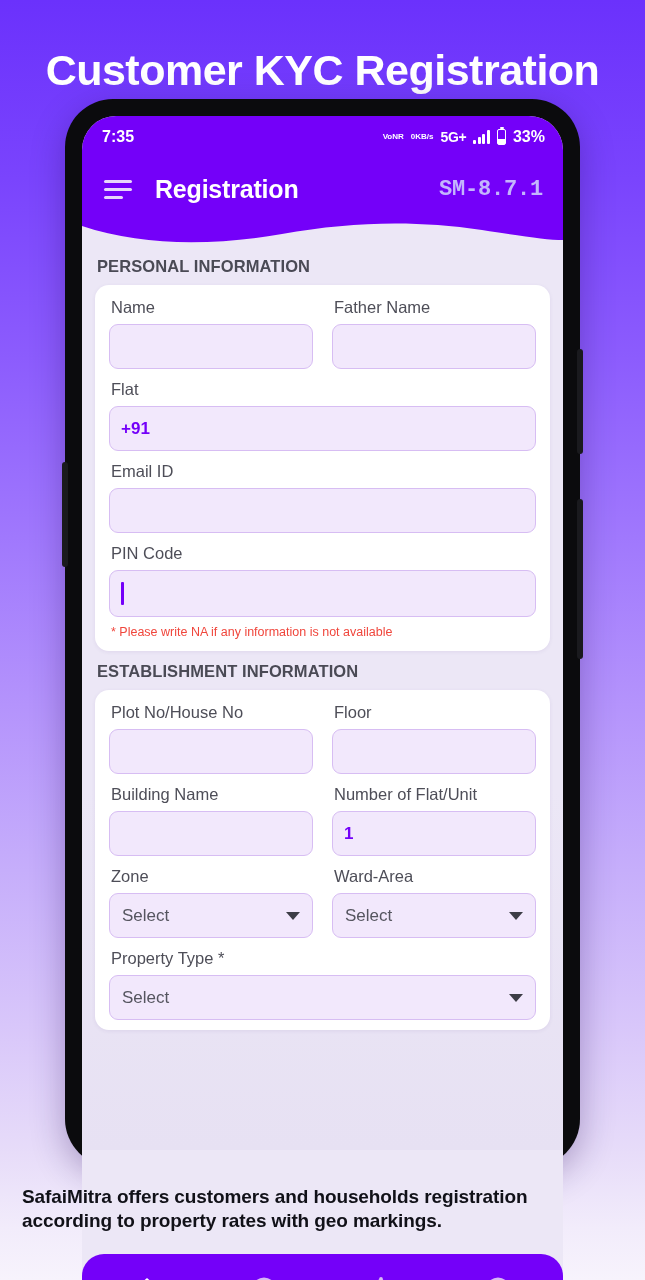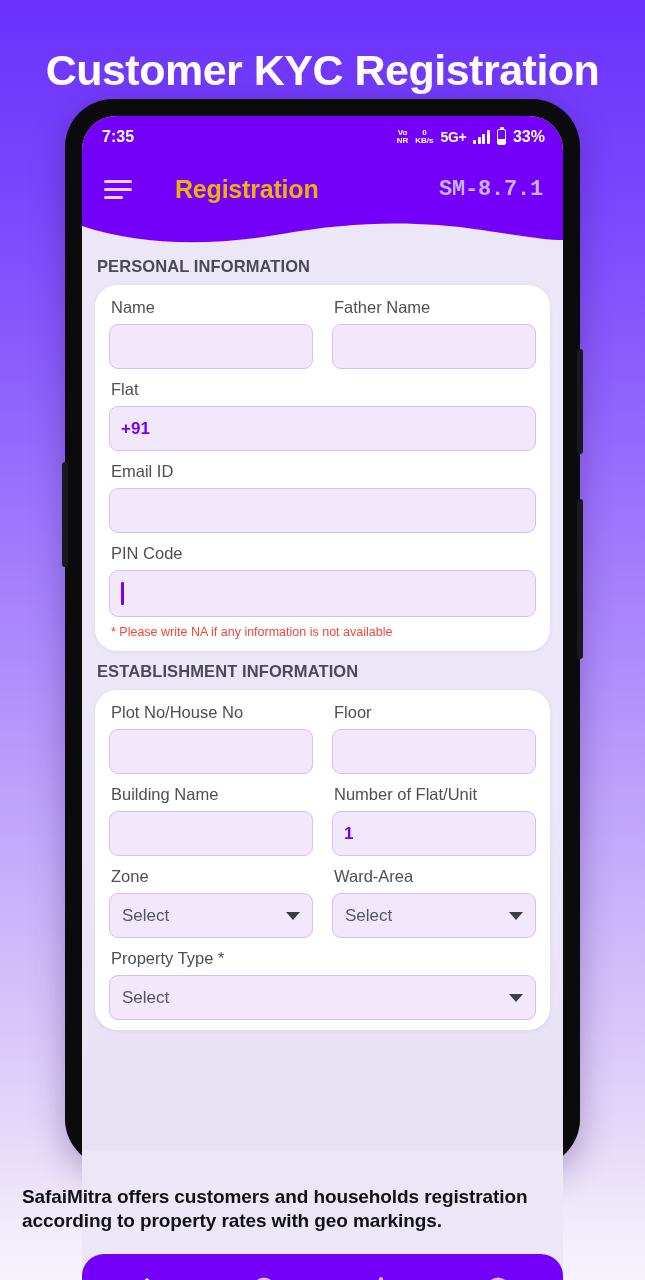--- a/index.html
+++ b/index.html
@@ -86,21 +86,20 @@
     font-size: 16px;
     font-weight: bold;
   }
   .status-right {
     display: flex;
     align-items: center;
     gap: 7px;
   }
   .sb-stack {
     display: flex;
-    flex-direction: column;
     align-items: center;
     line-height: 1;
     font-size: 8px;
     font-weight: bold;
   }
   .sb-stack .top { font-size: 8px; }
   .sb-stack .bot { font-size: 8px; }
   .sb-net {
     font-size: 14px;
     font-weight: bold;
@@ -162,24 +161,24 @@
     display: block;
     height: 3px;
     background: #e7d4fb;
     border-radius: 2px;
   }
   .hamburger span:nth-child(1) { width: 28px; }
   .hamburger span:nth-child(2) { width: 28px; }
   .hamburger span:nth-child(3) { width: 19px; }
 
   .app-title {
-    color: #eab308;
+    color: #ffffff;
     font-size: 25px;
     font-weight: bold;
-    margin-left: 43px;
+    margin-left: 23px;
     letter-spacing: -0.2px;
   }
   .app-version {
     margin-left: auto;
     color: #c4b5fd;
     font-size: 22px;
     font-weight: bold;
     letter-spacing: -0.2px;
     font-family: Liberation Mono, monospace;
   }
@@ -213,21 +212,21 @@
   .section-title {
     color: #4a4a55;
     font-size: 16.5px;
     font-weight: bold;
     letter-spacing: 0.1px;
     padding: 11px 0 9px 15px;
   }
 
   .card {
     background: #ffffff;
-    border-radius: 22px;
+    border-radius: 14px;
     margin: 0 13px;
     padding: 13px 14px 10px 14px;
     box-shadow: 0 1px 4px rgba(60, 20, 120, 0.07);
   }
 
   .field-row {
     display: flex;
     gap: 19px;
   }
   .field { flex: 1; min-width: 0; }

